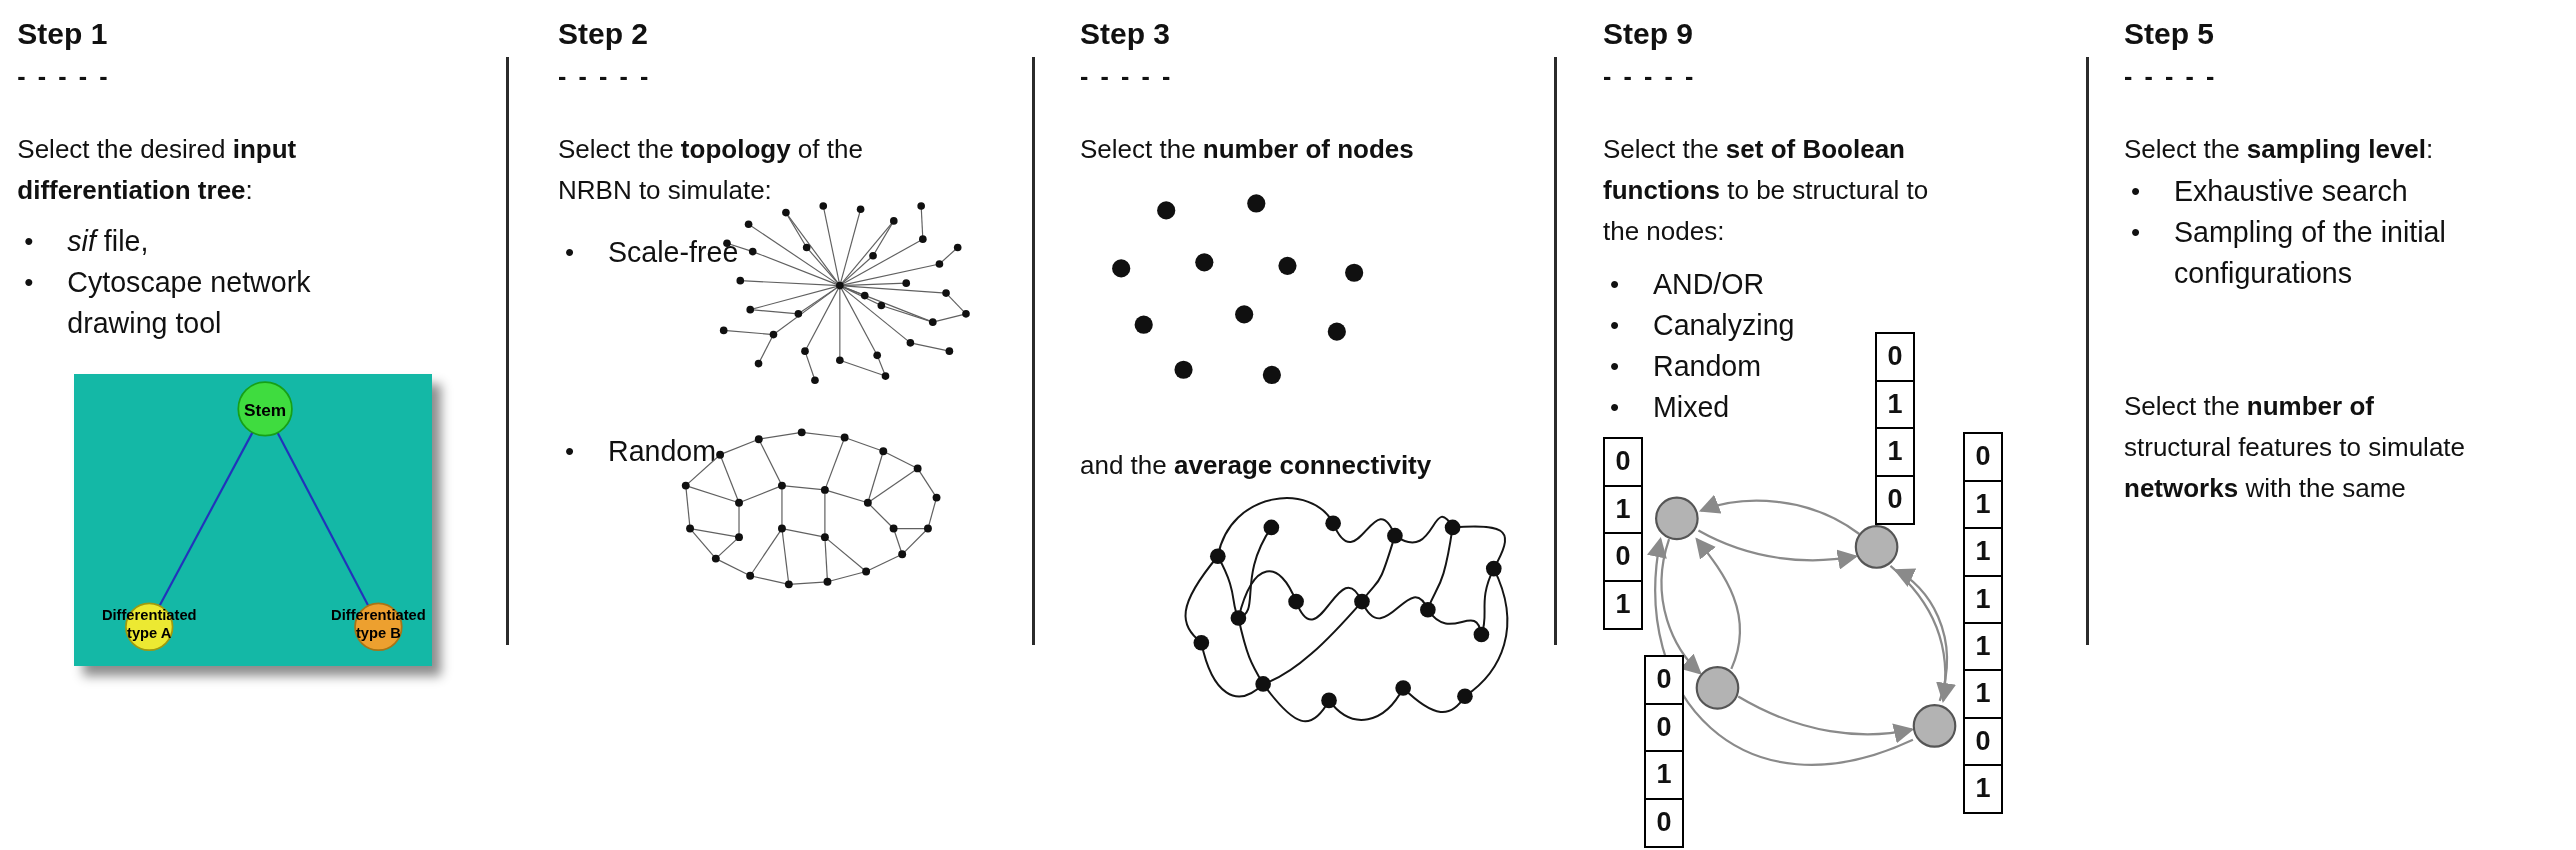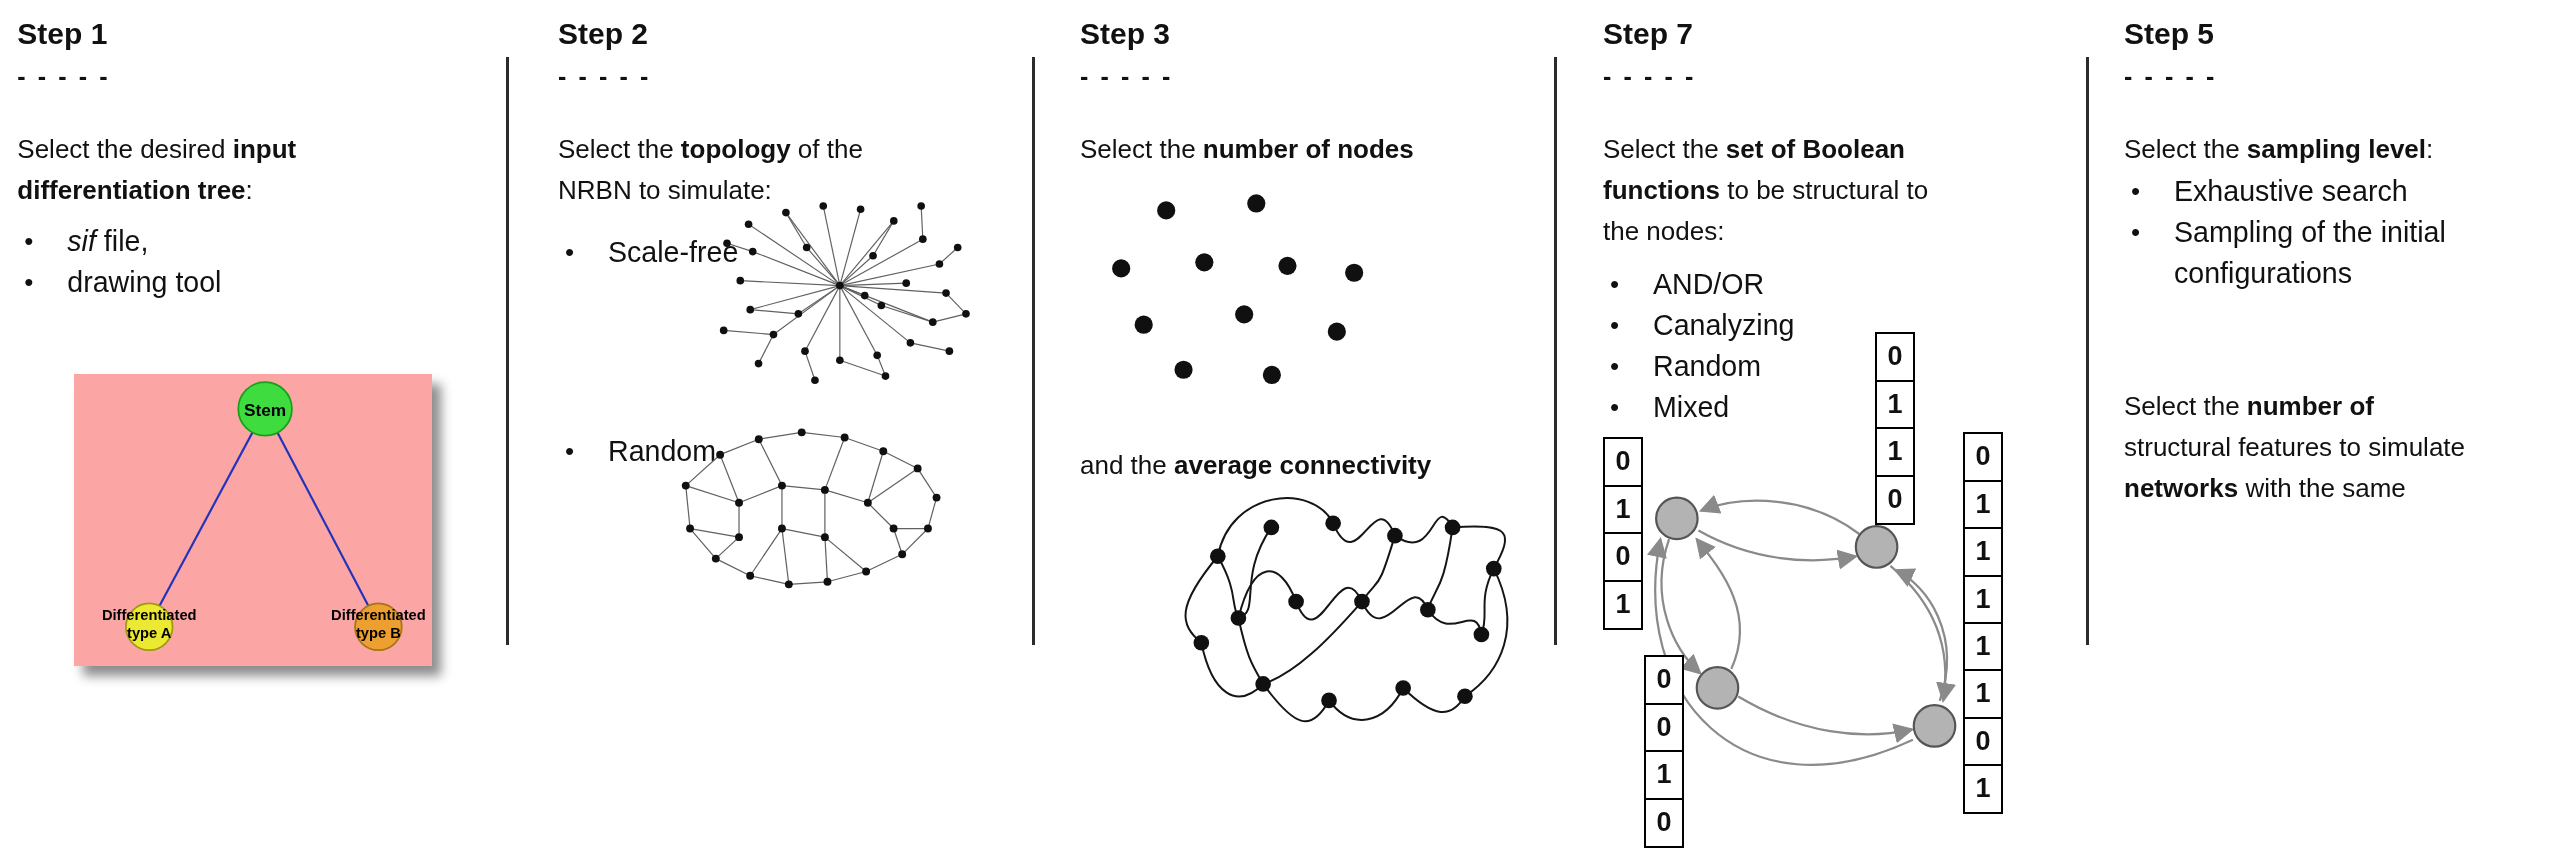--- a/index.html
+++ b/index.html
@@ -14,21 +14,21 @@
   .para{position:absolute;left:0;font-size:26px;line-height:41px}
   .ln{display:block;white-space:nowrap}
   .b{font-weight:bold}
   .it{}
   .bullets{position:absolute;left:0;font-size:28.6px;line-height:41px}
   .bi{position:relative;padding-left:50px}
   .bi .dot{position:absolute;left:7px;top:0;font-size:26px}
   .absvg{position:absolute}
   
   .tree-box{position:absolute;left:57px;top:357px;width:358px;height:292px;
-            background:#fca5a5;box-shadow:8.7px 10.4px 10.4px #8d8d8d}
+            background:#14b8a6;box-shadow:8.7px 10.4px 10.4px #8d8d8d}
   
   .bn-svg{position:absolute;left:0;top:306px}
   .bne{fill:none;stroke:#8a8a8a;stroke-width:2.6;marker-end:url(#arrow)}
   .bnn{stroke:#555;stroke-width:2.5}
   .ttable{position:absolute;z-index:3}
   .tcell{width:40px;height:50px;border:2.6px solid #000;background:#fff;
          font-size:27px;font-weight:bold;text-align:center;line-height:45px;margin-top:-2.6px}
   .tcell:first-child{margin-top:0}
   .tree-label{font-weight:bold;fill:#000}
 </style>
@@ -51,20 +51,21 @@
       <span class="ln"><span class="b">differentiation tree</span><span>:</span></span>
     </div>
 
     <div class="bullets" style="top:204px">
       <div class="bi">
         <span class="dot">•</span>
         <span class="ln"><i class="it">sif</i><span> file,</span></span>
       </div>
       <div class="bi">
         <span class="dot">•</span>
+        <span class="ln">Cytoscape network</span>
         <span class="ln">drawing tool</span>
       </div>
     </div>
 
     <div class="tree-box">
       <svg width="358" height="292" viewBox="0 0 414 337">
         <line x1="221" y1="40" x2="87" y2="290" stroke="#2233bb" stroke-width="2.5"></line>
         <line x1="221" y1="40" x2="352" y2="290" stroke="#2233bb" stroke-width="2.5"></line>
         <circle cx="221" cy="40" r="31" stroke="#17a017" stroke-width="2" fill="#3fdc3f"></circle>
         <text x="221" y="48" text-anchor="middle" font-size="20" class="tree-label">Stem</text>
@@ -300,21 +301,21 @@
         <circle cx="385" cy="190" r="9.5" fill="#101010"></circle>
         <circle cx="120" cy="250" r="9.5" fill="#101010"></circle>
         <circle cx="200" cy="270" r="9.5" fill="#101010"></circle>
         <circle cx="290" cy="255" r="9.5" fill="#101010"></circle>
         <circle cx="365" cy="265" r="9.5" fill="#101010"></circle>
         <circle cx="45" cy="200" r="9.5" fill="#101010"></circle>
       </svg>
   </div>
 
   <div class="col" style="left:1603px;width:478px">
-    <div class="step-title">Step 7</div>
+    <div class="step-title">Step 9</div>
     <div class="dashes">- - - - -</div>
 
     <div class="para" style="top:112px">
       <span class="ln"><span>Select the </span><span class="b">set of Boolean</span></span>
       <span class="ln"><span class="b">functions</span><span> to be structural to</span></span>
       <span class="ln">the nodes:</span>
     </div>
 
     <div class="bullets" style="top:247px">
       <div class="bi">

